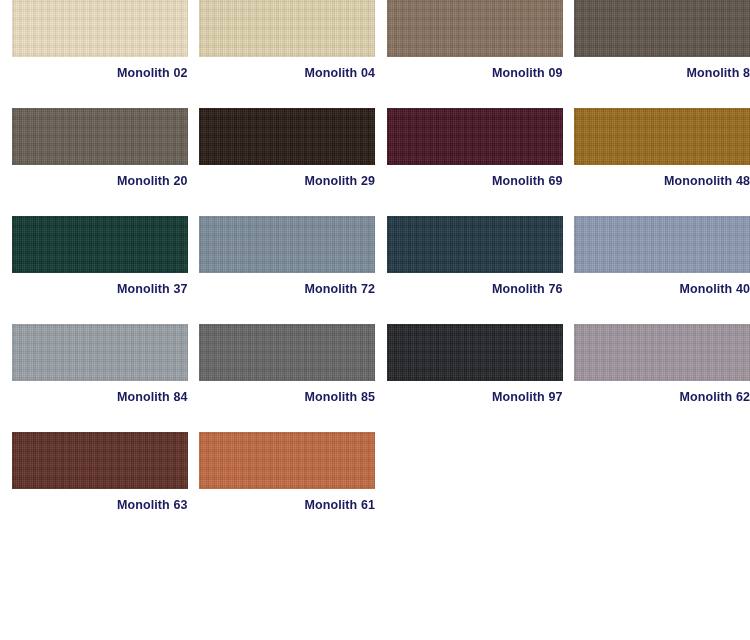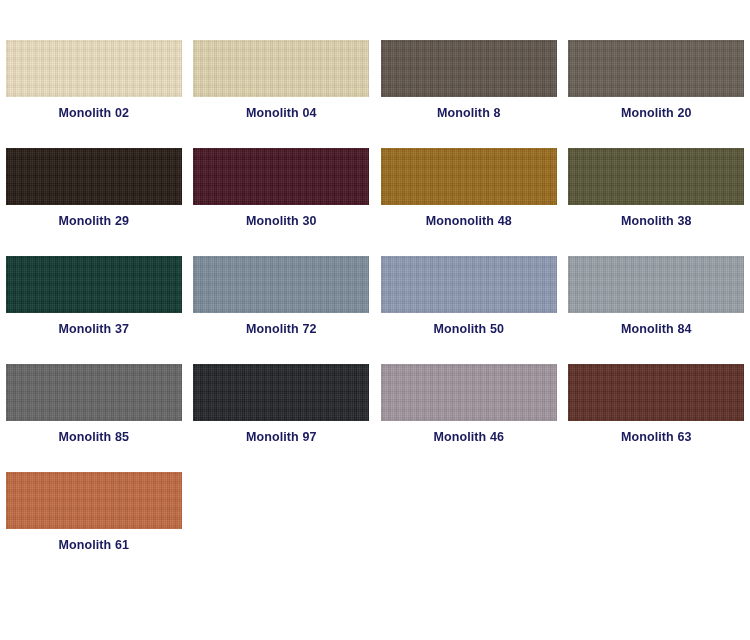--- a/index.html
+++ b/index.html
@@ -19,25 +19,24 @@
     display: grid;
     grid-template-columns: repeat(4, 187.5px);
     grid-template-rows: repeat(6, 108px);
     width: 750px;
     height: 648px;
   }
 
   .swatch-cell {
     display: flex;
     flex-direction: column;
-    align-items: center;
+    align-items: flex-end;
     width: 187.5px;
     height: 80px;
     box-sizing: border-box;
-    margin-top: 40px;
   }
 
   .swatch-chip {
     width: 176px;
     height: 72px;
     position: relative;
     overflow: hidden;
     background-color: #cccccc;
   }
 
@@ -96,70 +95,74 @@
 <div id="swatch-grid">
     <div class="swatch-cell">
       <div class="swatch-chip" style="background-color: rgb(239, 226, 194);"></div>
       <div class="swatch-label">Monolith 02</div>
     </div>
     <div class="swatch-cell">
       <div class="swatch-chip" style="background-color: rgb(227, 214, 176);"></div>
       <div class="swatch-label">Monolith 04</div>
     </div>
     <div class="swatch-cell">
+      <div class="swatch-chip" style="background-color: rgb(134, 112, 92);"></div>
+      <div class="swatch-label">Monolith 09</div>
+    </div>
+    <div class="swatch-cell">
       <div class="swatch-chip" style="background-color: rgb(94, 83, 73);"></div>
       <div class="swatch-label">Monolith 8</div>
     </div>
     <div class="swatch-cell">
       <div class="swatch-chip" style="background-color: rgb(102, 94, 83);"></div>
       <div class="swatch-label">Monolith 20</div>
     </div>
     <div class="swatch-cell">
       <div class="swatch-chip" style="background-color: rgb(35, 23, 16);"></div>
       <div class="swatch-label">Monolith 29</div>
     </div>
     <div class="swatch-cell">
       <div class="swatch-chip" style="background-color: rgb(67, 16, 30);"></div>
-      <div class="swatch-label">Monolith 30</div>
+      <div class="swatch-label">Monolith 69</div>
     </div>
     <div class="swatch-cell">
       <div class="swatch-chip" style="background-color: rgb(154, 106, 24);"></div>
       <div class="swatch-label">Mononolith 48</div>
-    </div>
-    <div class="swatch-cell">
-      <div class="swatch-chip" style="background-color: rgb(85, 83, 51);"></div>
-      <div class="swatch-label">Monolith 38</div>
     </div>
     <div class="swatch-cell">
       <div class="swatch-chip" style="background-color: rgb(12, 53, 44);"></div>
       <div class="swatch-label">Monolith 37</div>
     </div>
     <div class="swatch-cell">
       <div class="swatch-chip" style="background-color: rgb(124, 140, 156);"></div>
       <div class="swatch-label">Monolith 72</div>
     </div>
     <div class="swatch-cell">
+      <div class="swatch-chip" style="background-color: rgb(28, 51, 64);"></div>
+      <div class="swatch-label">Monolith 76</div>
+    </div>
+    <div class="swatch-cell">
       <div class="swatch-chip" style="background-color: rgb(141, 155, 180);"></div>
-      <div class="swatch-label">Monolith 50</div>
+      <div class="swatch-label">Monolith 40</div>
     </div>
     <div class="swatch-cell">
       <div class="swatch-chip" style="background-color: rgb(154, 161, 168);"></div>
       <div class="swatch-label">Monolith 84</div>
     </div>
     <div class="swatch-cell">
       <div class="swatch-chip" style="background-color: rgb(100, 100, 101);"></div>
       <div class="swatch-label">Monolith 85</div>
     </div>
     <div class="swatch-cell">
       <div class="swatch-chip" style="background-color: rgb(30, 32, 36);"></div>
       <div class="swatch-label">Monolith 97</div>
     </div>
     <div class="swatch-cell">
       <div class="swatch-chip" style="background-color: rgb(162, 150, 160);"></div>
-      <div class="swatch-label">Monolith 46</div>
+      <div class="swatch-label">Monolith 62</div>
     </div>
     <div class="swatch-cell">
       <div class="swatch-chip" style="background-color: rgb(92, 43, 35);"></div>
       <div class="swatch-label">Monolith 63</div>
     </div>
     <div class="swatch-cell">
       <div class="swatch-chip" style="background-color: rgb(194, 104, 63);"></div>
       <div class="swatch-label">Monolith 61</div>
     </div>
   </div>

